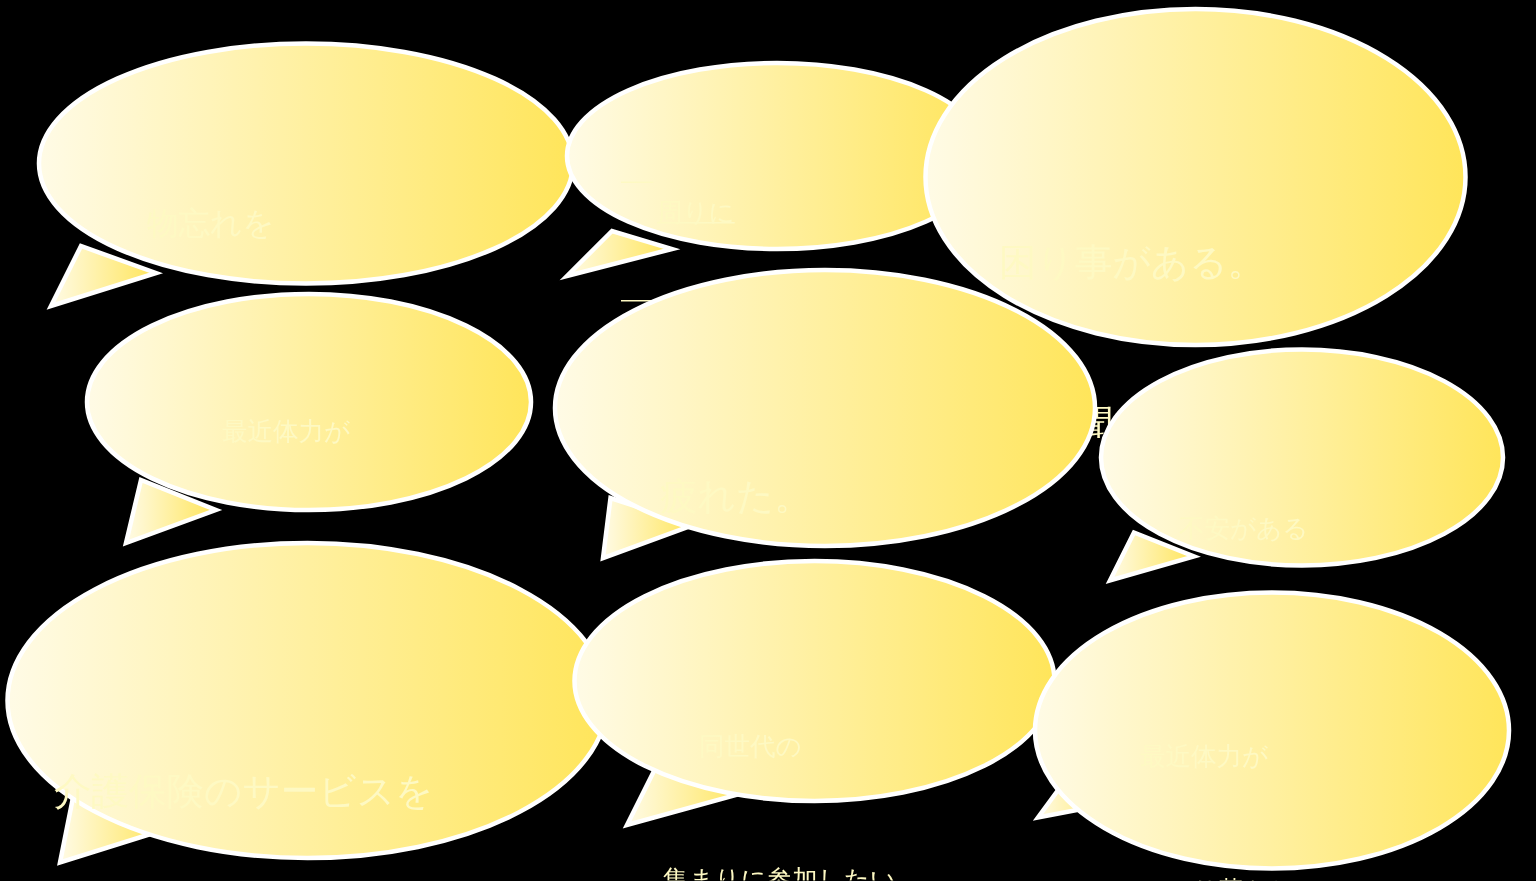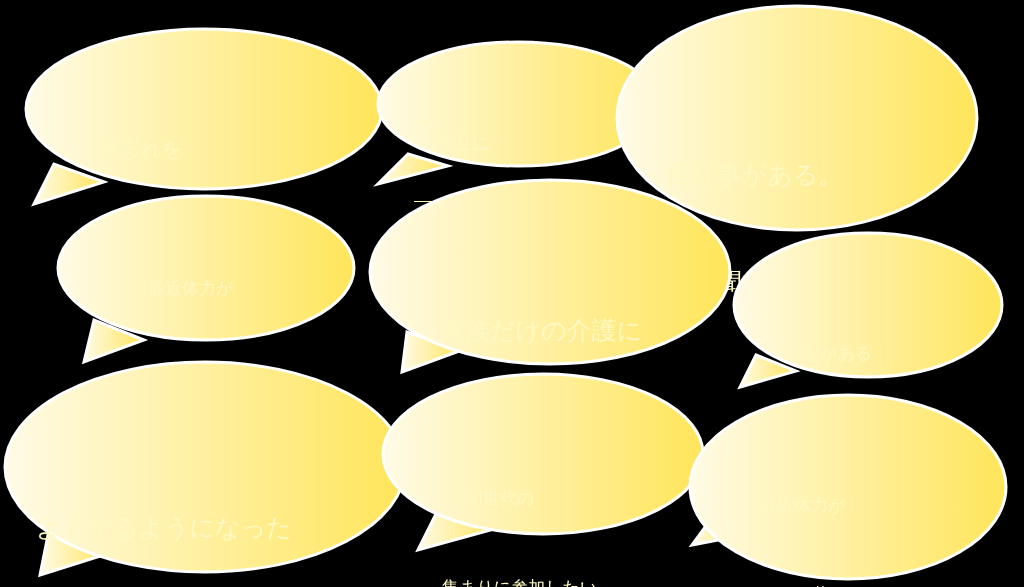--- a/index.html
+++ b/index.html
@@ -68,21 +68,20 @@
     <div>落ちてきた。</div>
   </div>
 </div>
 
 <div class="bubble" style="left:362px;top:172px;width:380px;height:210px;">
   <svg width="380" height="210">
     <path d="M45 160 L40 200 L100 178 Z" fill="url(#yg)" stroke="#fff" stroke-width="3"></path>
     <ellipse cx="188" cy="100" rx="180" ry="92" fill="url(#yg)" stroke="#fff" stroke-width="3"></ellipse>
   </svg>
   <div class="text" style="left:78px;top:68px;font-size:25px;line-height:1.45;">
-    <div>家族だけの介護に</div>
     <div>疲れた。</div>
   </div>
 </div>
 
 <div class="bubble" style="left:726px;top:225px;width:290px;height:170px;">
   <svg width="290" height="170">
     <path d="M30 130 L14 162 L70 146 Z" fill="url(#yg)" stroke="#fff" stroke-width="3"></path>
     <ellipse cx="142" cy="80" rx="134" ry="72" fill="url(#yg)" stroke="#fff" stroke-width="3"></ellipse>
   </svg>
   <div class="text" style="left:60px;top:58px;font-size:17px;line-height:1.65;">
@@ -90,21 +89,21 @@
     <div>不安がある…。</div>
   </div>
 </div>
 
 <div class="bubble" style="left:0px;top:355px;width:420px;height:232px;">
   <svg width="420" height="232">
     <path d="M50 170 L40 220 L110 198 Z" fill="url(#yg)" stroke="#fff" stroke-width="3"></path>
     <ellipse cx="205" cy="112" rx="200" ry="105" fill="url(#yg)" stroke="#fff" stroke-width="3"></ellipse>
   </svg>
   <div class="text" style="left:36px;top:82px;font-size:25px;line-height:1.45;">
-    <div>よくするようになった</div>
+    <div>介護保険のサービスを</div>
     
   </div>
 </div>
 
 <div class="bubble" style="left:378px;top:370px;width:332px;height:190px;text-decoration:underline;">
   <svg width="332" height="190">
     <path d="M60 140 L40 180 L120 158 Z" fill="url(#yg)" stroke="#fff" stroke-width="3"></path>
     <ellipse cx="165" cy="84" rx="160" ry="80" fill="url(#yg)" stroke="#fff" stroke-width="3"></ellipse>
   </svg>
   <div class="text" style="left:64px;top:54px;font-size:17px;line-height:1.75;">

